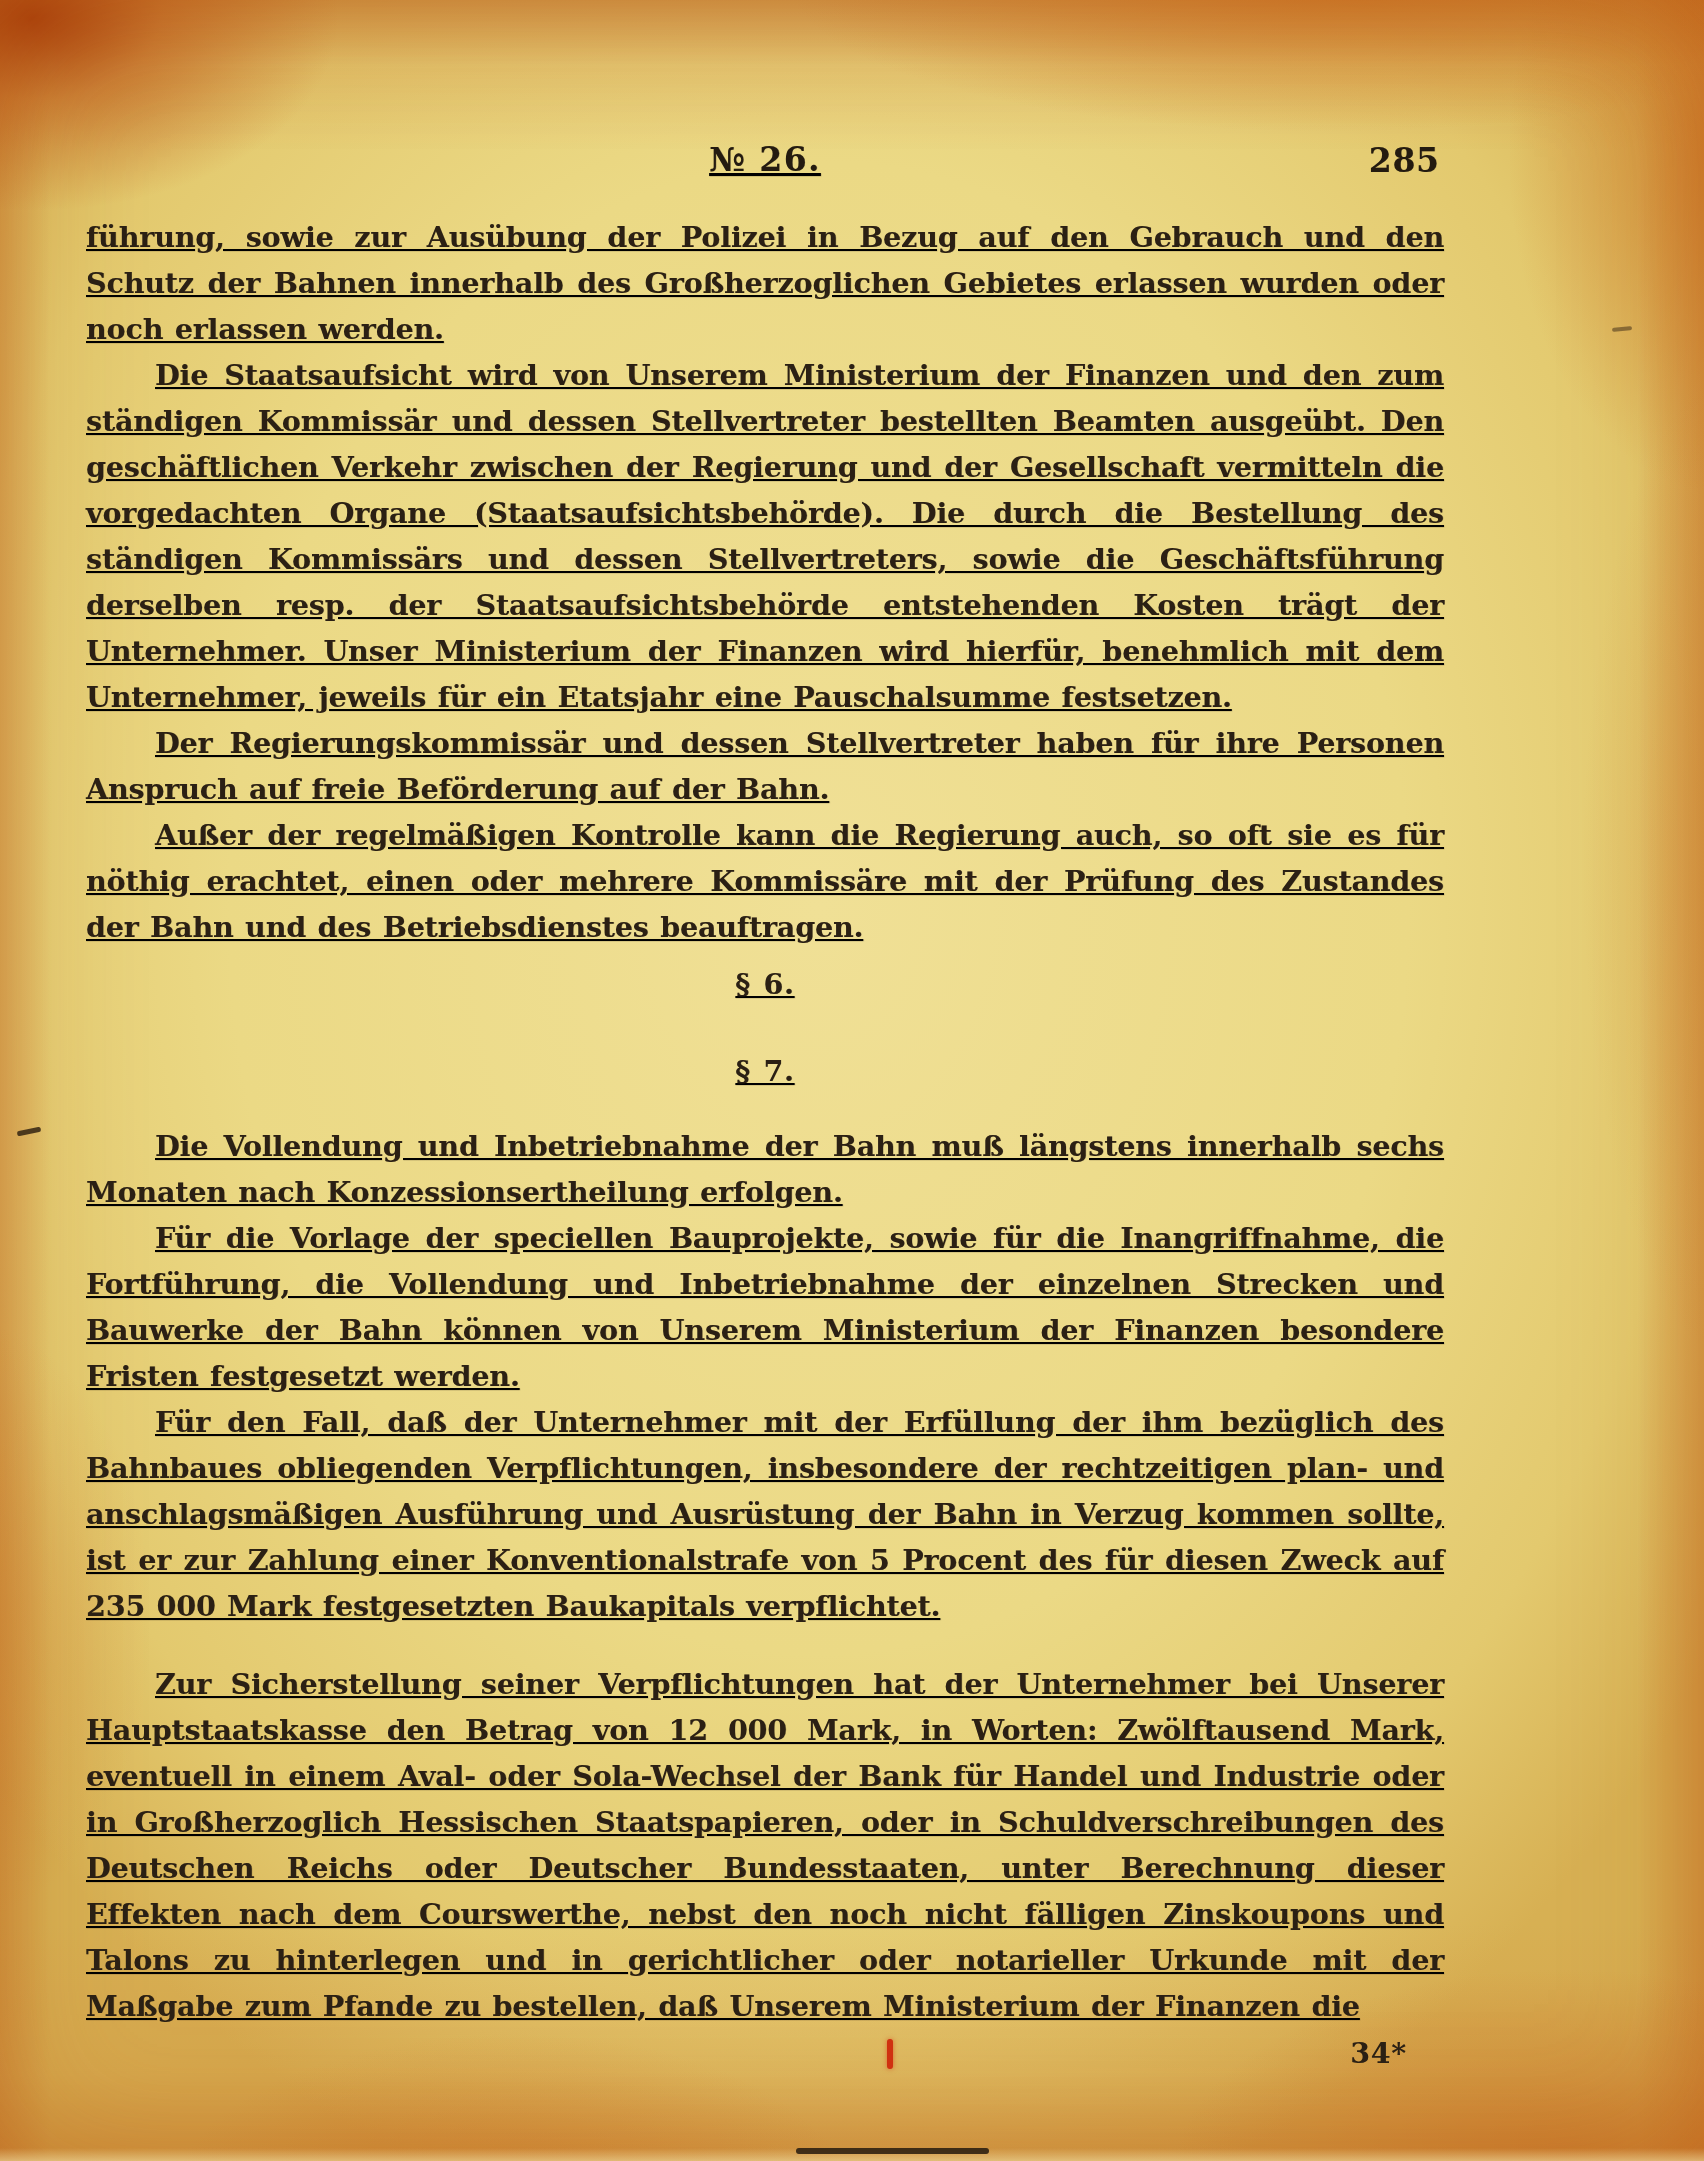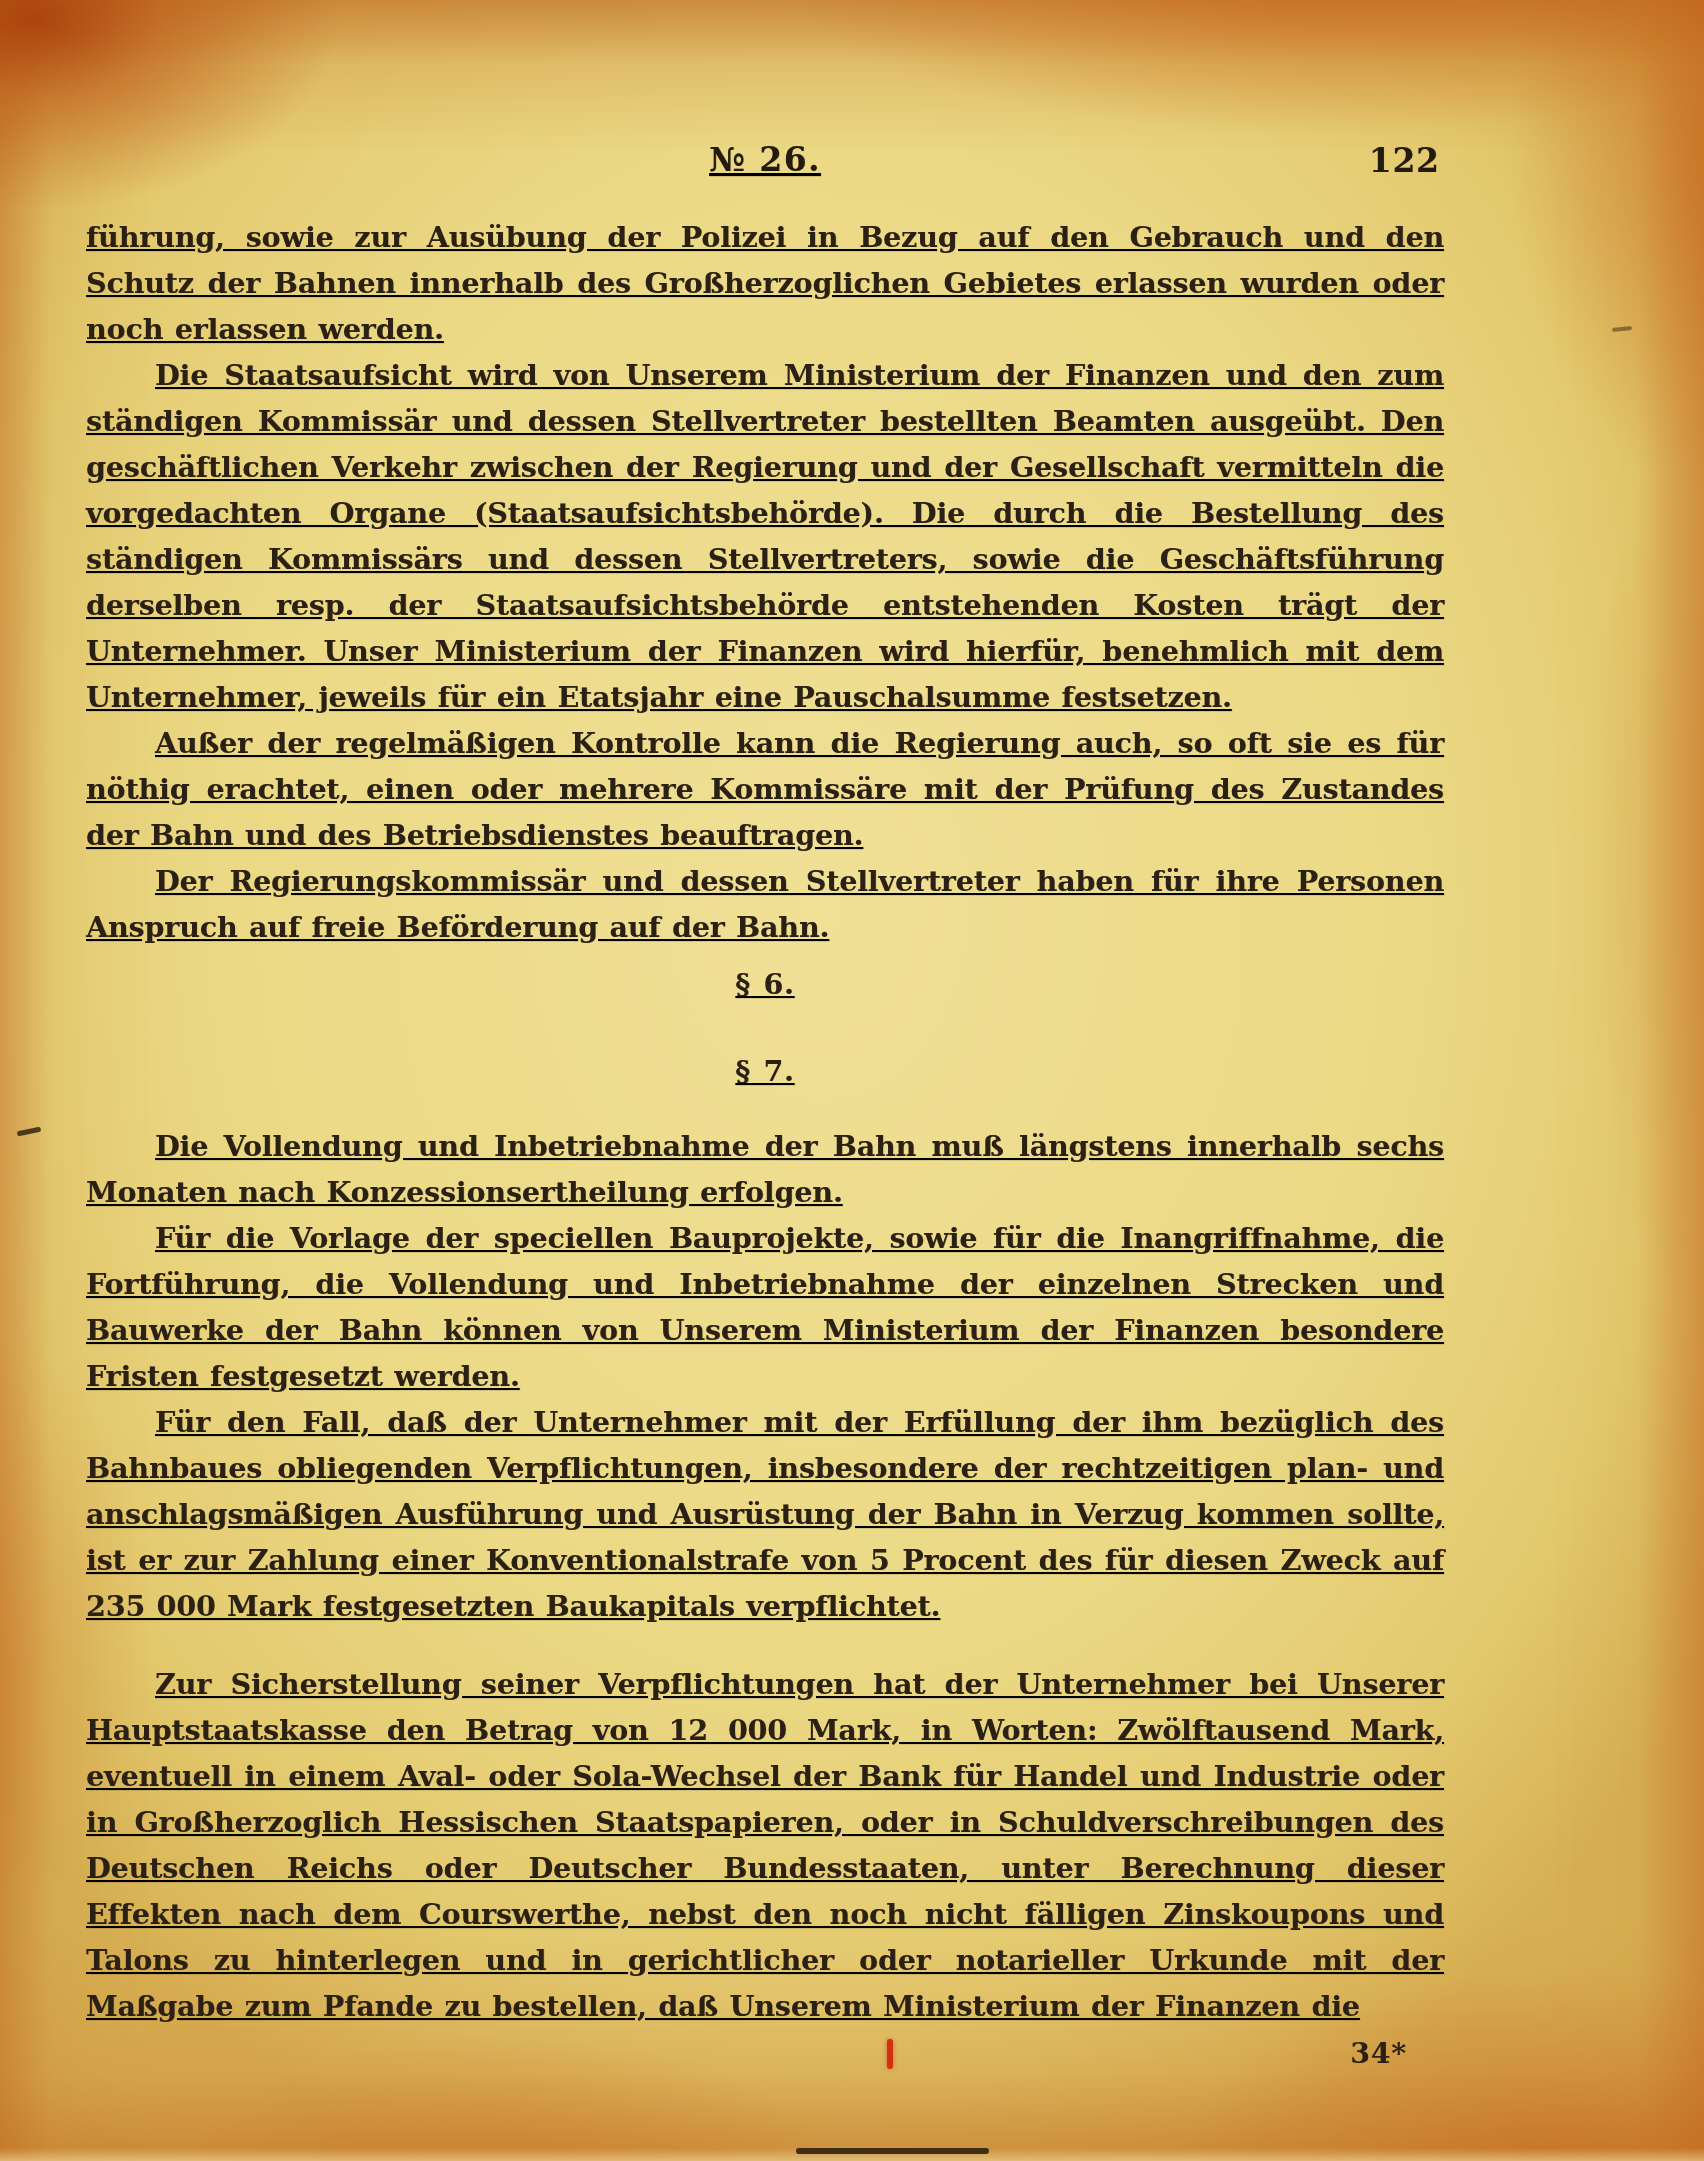--- a/index.html
+++ b/index.html
@@ -121,28 +121,28 @@
     background: linear-gradient(to bottom, rgba(240,226,160,0) 0%, rgba(243,230,170,0.55) 100%);
   }
 </style>
 </head>
 <body>
 
 <div class="page">
 
   <header class="page-header">
     <span class="issue">№ 26.</span>
-    <span class="pagenum">122</span>
+    <span class="pagenum">285</span>
   </header>
 
   <main class="body">
     <p class="para noindent">führung, sowie zur Ausübung der Polizei in Bezug auf den Gebrauch und den Schutz der Bahnen innerhalb des Großherzoglichen Gebietes erlassen wurden oder noch erlassen werden.</p>
     <p class="para">Die Staatsaufsicht wird von Unserem Ministerium der Finanzen und den zum ständigen Kommissär und dessen Stellvertreter bestellten Beamten ausgeübt. Den geschäftlichen Verkehr zwischen der Regierung und der Gesellschaft vermitteln die vorgedachten Organe (Staatsaufsichtsbehörde). Die durch die Bestellung des ständigen Kommissärs und dessen Stellvertreters, sowie die Geschäftsführung derselben resp. der Staatsaufsichtsbehörde entstehenden Kosten trägt der Unternehmer. Unser Ministerium der Finanzen wird hierfür, benehmlich mit dem Unternehmer, jeweils für ein Etatsjahr eine Pauschalsumme festsetzen.</p>
+    <p class="para">Der Regierungskommissär und dessen Stellvertreter haben für ihre Personen Anspruch auf freie Beförderung auf der Bahn.</p>
     <p class="para">Außer der regelmäßigen Kontrolle kann die Regierung auch, so oft sie es für nöthig erachtet, einen oder mehrere Kommissäre mit der Prüfung des Zustandes der Bahn und des Betriebsdienstes beauftragen.</p>
-    <p class="para">Der Regierungskommissär und dessen Stellvertreter haben für ihre Personen Anspruch auf freie Beförderung auf der Bahn.</p>
     <h2 class="section">§ 6.</h2>
     <h2 class="section big-gap">§ 7.</h2>
     <p class="para">Die Vollendung und Inbetriebnahme der Bahn muß längstens innerhalb sechs Monaten nach Konzessionsertheilung erfolgen.</p>
     <p class="para">Für die Vorlage der speciellen Bauprojekte, sowie für die Inangriffnahme, die Fortführung, die Vollendung und Inbetriebnahme der einzelnen Strecken und Bauwerke der Bahn können von Unserem Ministerium der Finanzen besondere Fristen festgesetzt werden.</p>
     <p class="para">Für den Fall, daß der Unternehmer mit der Erfüllung der ihm bezüglich des Bahnbaues obliegenden Verpflichtungen, insbesondere der rechtzeitigen plan- und anschlagsmäßigen Ausführung und Ausrüstung der Bahn in Verzug kommen sollte, ist er zur Zahlung einer Konventionalstrafe von 5 Procent des für diesen Zweck auf 235 000 Mark festgesetzten Baukapitals verpflichtet.</p>
     <p class="para gap-top">Zur Sicherstellung seiner Verpflichtungen hat der Unternehmer bei Unserer Hauptstaatskasse den Betrag von 12 000 Mark, in Worten: Zwölftausend Mark, eventuell in einem Aval- oder Sola-Wechsel der Bank für Handel und Industrie oder in Großherzoglich Hessischen Staatspapieren, oder in Schuldverschreibungen des Deutschen Reichs oder Deutscher Bundesstaaten, unter Berechnung dieser Effekten nach dem Courswerthe, nebst den noch nicht fälligen Zinskoupons und Talons zu hinterlegen und in gerichtlicher oder notarieller Urkunde mit der Maßgabe zum Pfande zu bestellen, daß Unserem Ministerium der Finanzen die</p>
   </main>
 
   <div class="page-footer">
     <span class="red-mark"></span>

